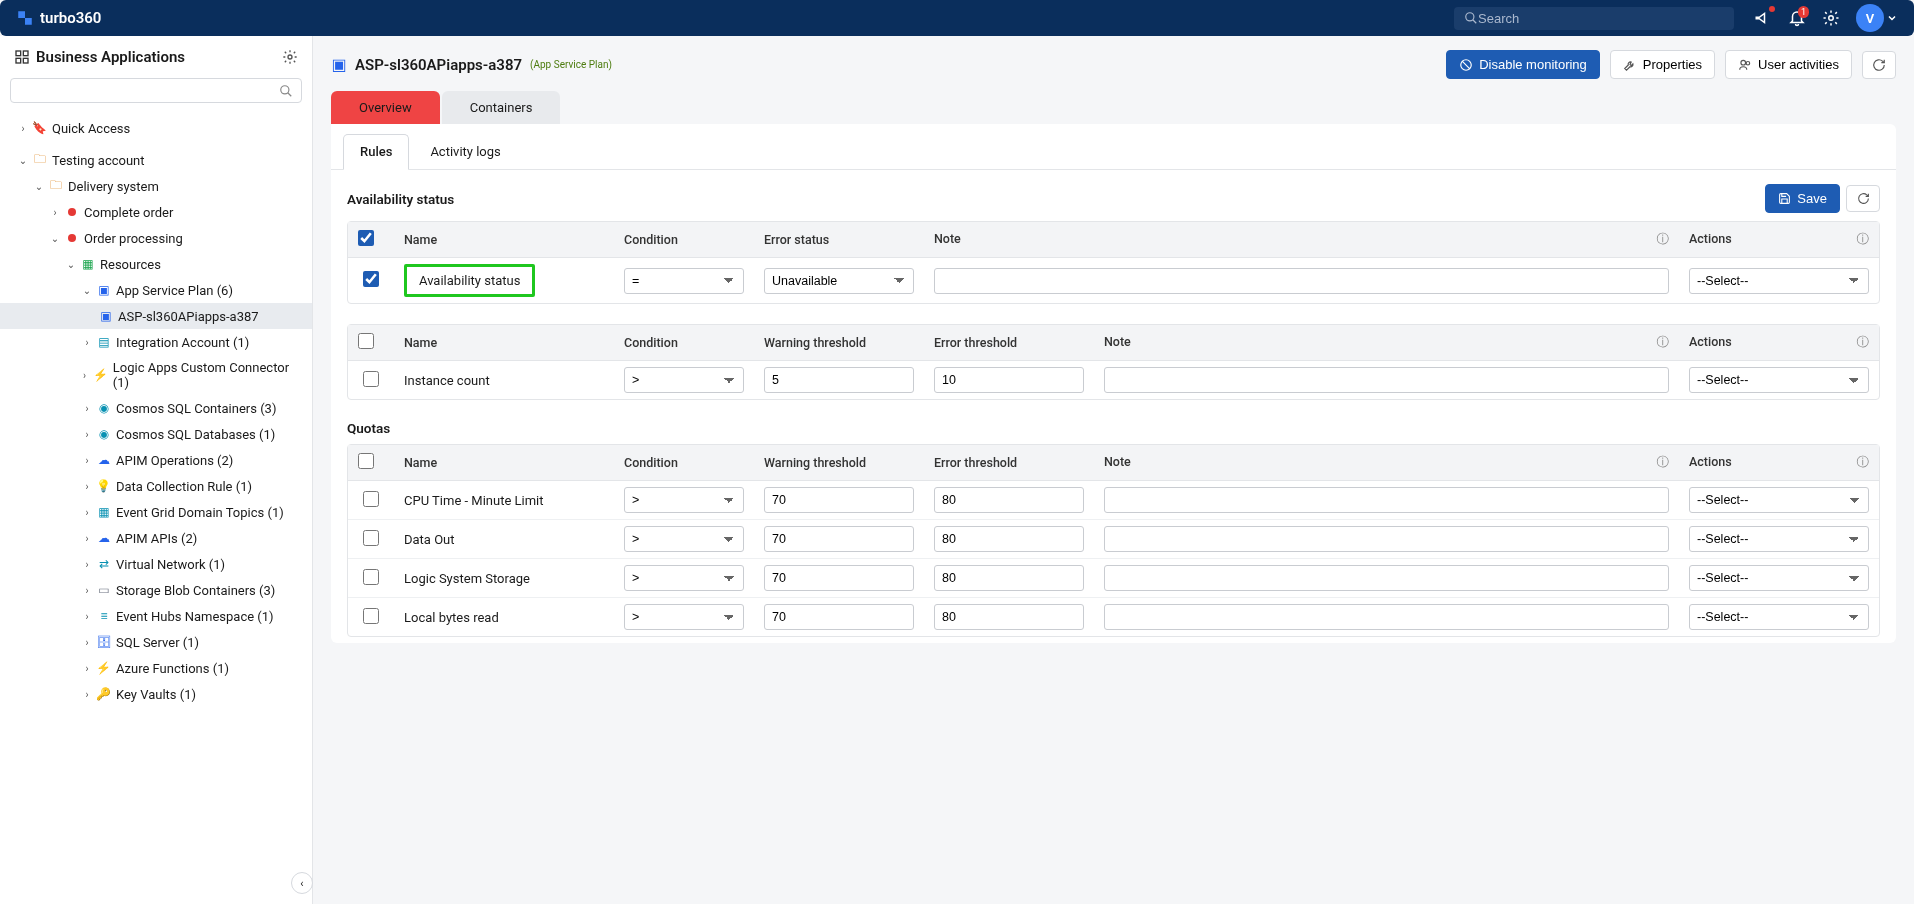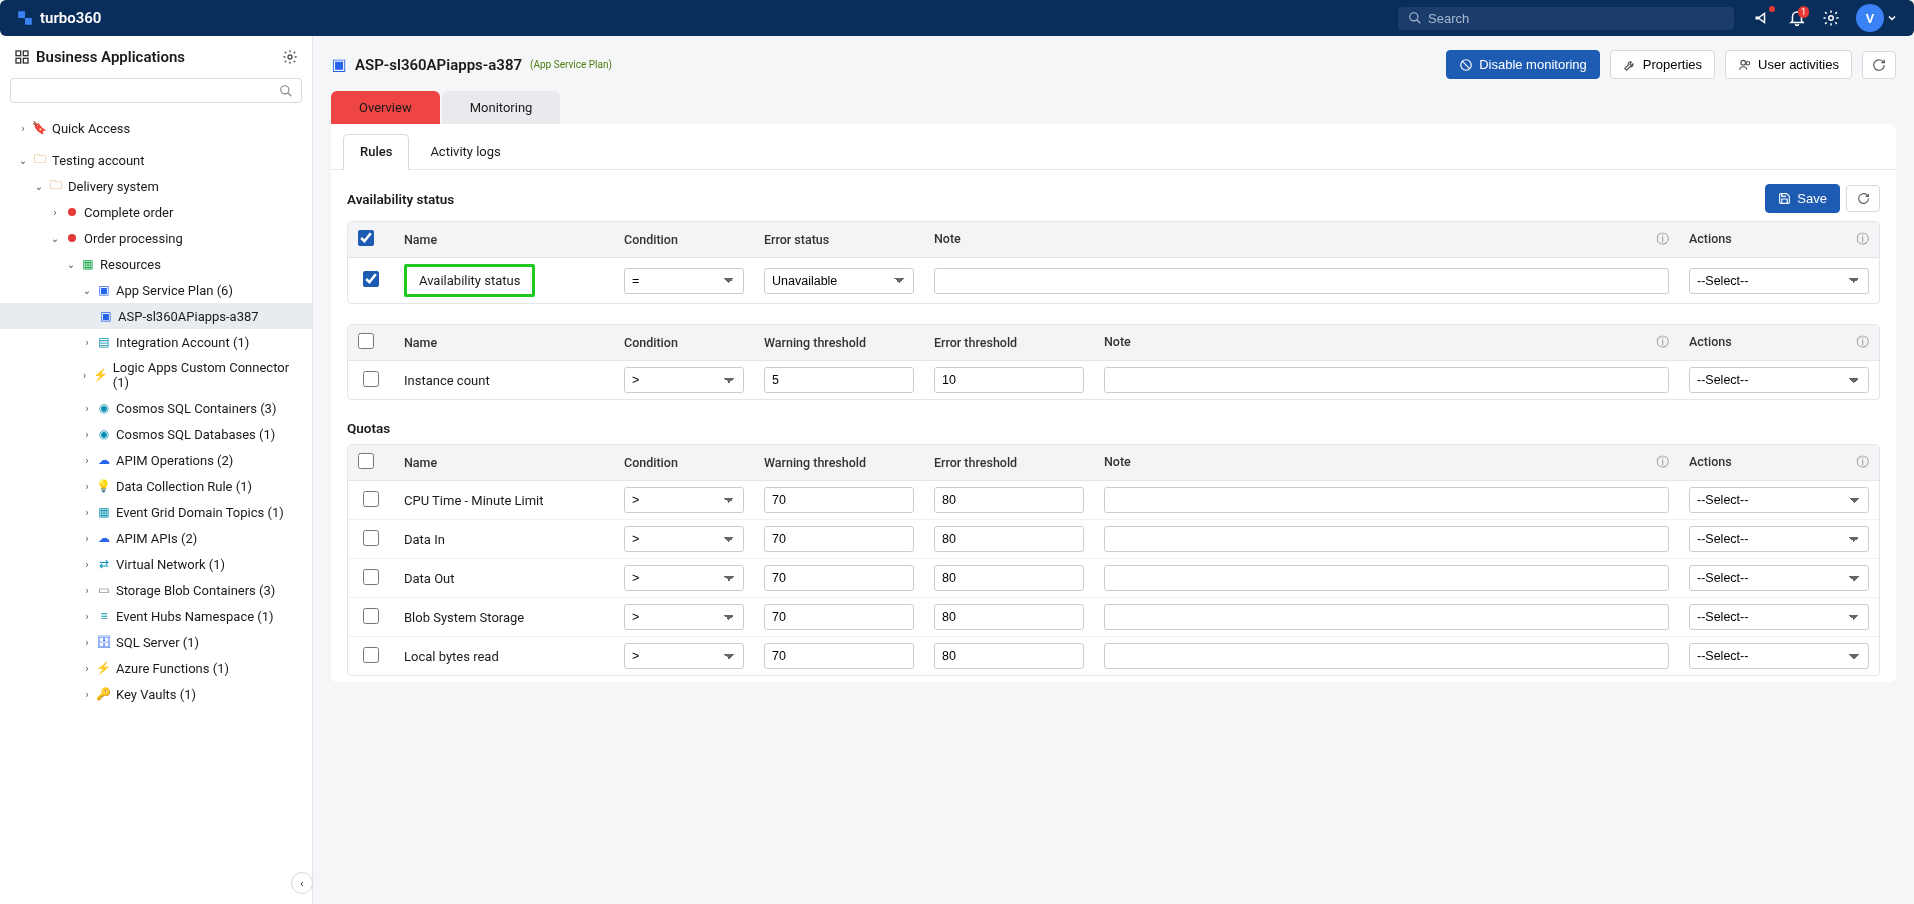--- a/index.html
+++ b/index.html
@@ -3,21 +3,21 @@
 <meta charset="utf-8">
 <style>
 * { box-sizing: border-box; margin: 0; padding: 0; }
 body { font-family: -apple-system, BlinkMacSystemFont, "Segoe UI", Roboto, Arial, sans-serif; font-size: 13px; color: #1a1a1a; background: #f5f6f8; }
 
 
 .topbar { background: #0a2e5c; height: 36px; display: flex; align-items: center; padding: 9px 16px; color: #fff; border-radius: 6px; }
 .logo { display: flex; align-items: center; font-weight: 600; font-size: 15px; gap: 6px; }
 .logo-icon { width: 18px; height: 18px; }
 .topbar-spacer { flex: 1; }
-.search-box { background: #1a3d6b; border-radius: 4px; padding: 4px 10px; display: flex; align-items: center; gap: 6px; width: 336px; color: #aab8ce; margin-right: 20px; }
+.search-box { background: #1a3d6b; border-radius: 4px; padding: 4px 10px; display: flex; align-items: center; width: 280px; color: #aab8ce; margin-right: 20px; }
 .search-box input { background: transparent; border: none; outline: none; color: #fff; font-size: 13px; flex: 1; }
 .search-box input::placeholder { color: #aab8ce; }
 .topbar-icons { display: flex; align-items: center; gap: 16px; }
 .topbar-icon { position: relative; cursor: pointer; display: flex; }
 .badge-dot { position: absolute; top: -3px; right: -3px; background: #e53935; color: #fff; border-radius: 8px; font-size: 9px; padding: 0 3px; min-width: 10px; height: 12px; display: flex; align-items: center; justify-content: center; }
 .avatar { width: 28px; height: 28px; background: #3b82f6; border-radius: 50%; display: flex; align-items: center; justify-content: center; font-weight: 600; font-size: 13px; }
 .avatar-wrap { display: flex; align-items: center; gap: 2px; cursor: pointer; }
 
 
 .layout { display: flex; height: calc(100vh - 36px); }
@@ -327,21 +327,21 @@
       <button class="btn btn-icon">
         <svg width="14" height="14" viewBox="0 0 24 24" fill="none" stroke="#555" stroke-width="2">
             <path d="M21 12a9 9 0 1 1-3-6.7L21 8"></path>
             <path d="M21 3v5h-5"></path>
           </svg>
       </button>
     </div>
 
     <div class="tabs-outer">
       <div class="tab-outer active">Overview</div>
-      <div class="tab-outer">Monitoring</div>
+      <div class="tab-outer">Containers</div>
     </div>
 
     <div class="panel">
       <div class="inner-tabs">
         <div class="inner-tab active">Rules</div>
         <div class="inner-tab">Activity logs</div>
       </div>
 
       <div class="section">
         <div class="section-head">
@@ -434,39 +434,30 @@
                 <td class="col-chk"><input type="checkbox" class="chk" style=""></td>
                 <td>CPU Time - Minute Limit</td>
                 <td><select class="sel"><option>&gt;</option></select></td>
                 <td><input class="inp" value="70" style=""></td>
                 <td><input class="inp" value="80" style=""></td>
                 <td><input class="inp" style=""></td>
                 <td><select class="sel"><option>--Select--</option></select></td>
               </tr>
               <tr>
                 <td class="col-chk"><input type="checkbox" class="chk" style=""></td>
-                <td>Data In</td>
-                <td><select class="sel"><option>&gt;</option></select></td>
-                <td><input class="inp" value="70" style=""></td>
-                <td><input class="inp" value="80" style=""></td>
-                <td><input class="inp" style=""></td>
-                <td><select class="sel"><option>--Select--</option></select></td>
-              </tr>
-              <tr>
-                <td class="col-chk"><input type="checkbox" class="chk" style=""></td>
                 <td>Data Out</td>
                 <td><select class="sel"><option>&gt;</option></select></td>
                 <td><input class="inp" value="70" style=""></td>
                 <td><input class="inp" value="80" style=""></td>
                 <td><input class="inp" style=""></td>
                 <td><select class="sel"><option>--Select--</option></select></td>
               </tr>
               <tr>
                 <td class="col-chk"><input type="checkbox" class="chk" style=""></td>
-                <td>Blob System Storage</td>
+                <td>Logic System Storage</td>
                 <td><select class="sel"><option>&gt;</option></select></td>
                 <td><input class="inp" value="70" style=""></td>
                 <td><input class="inp" value="80" style=""></td>
                 <td><input class="inp" style=""></td>
                 <td><select class="sel"><option>--Select--</option></select></td>
               </tr>
               <tr>
                 <td class="col-chk"><input type="checkbox" class="chk" style=""></td>
                 <td>Local bytes read</td>
                 <td><select class="sel"><option>&gt;</option></select></td>

